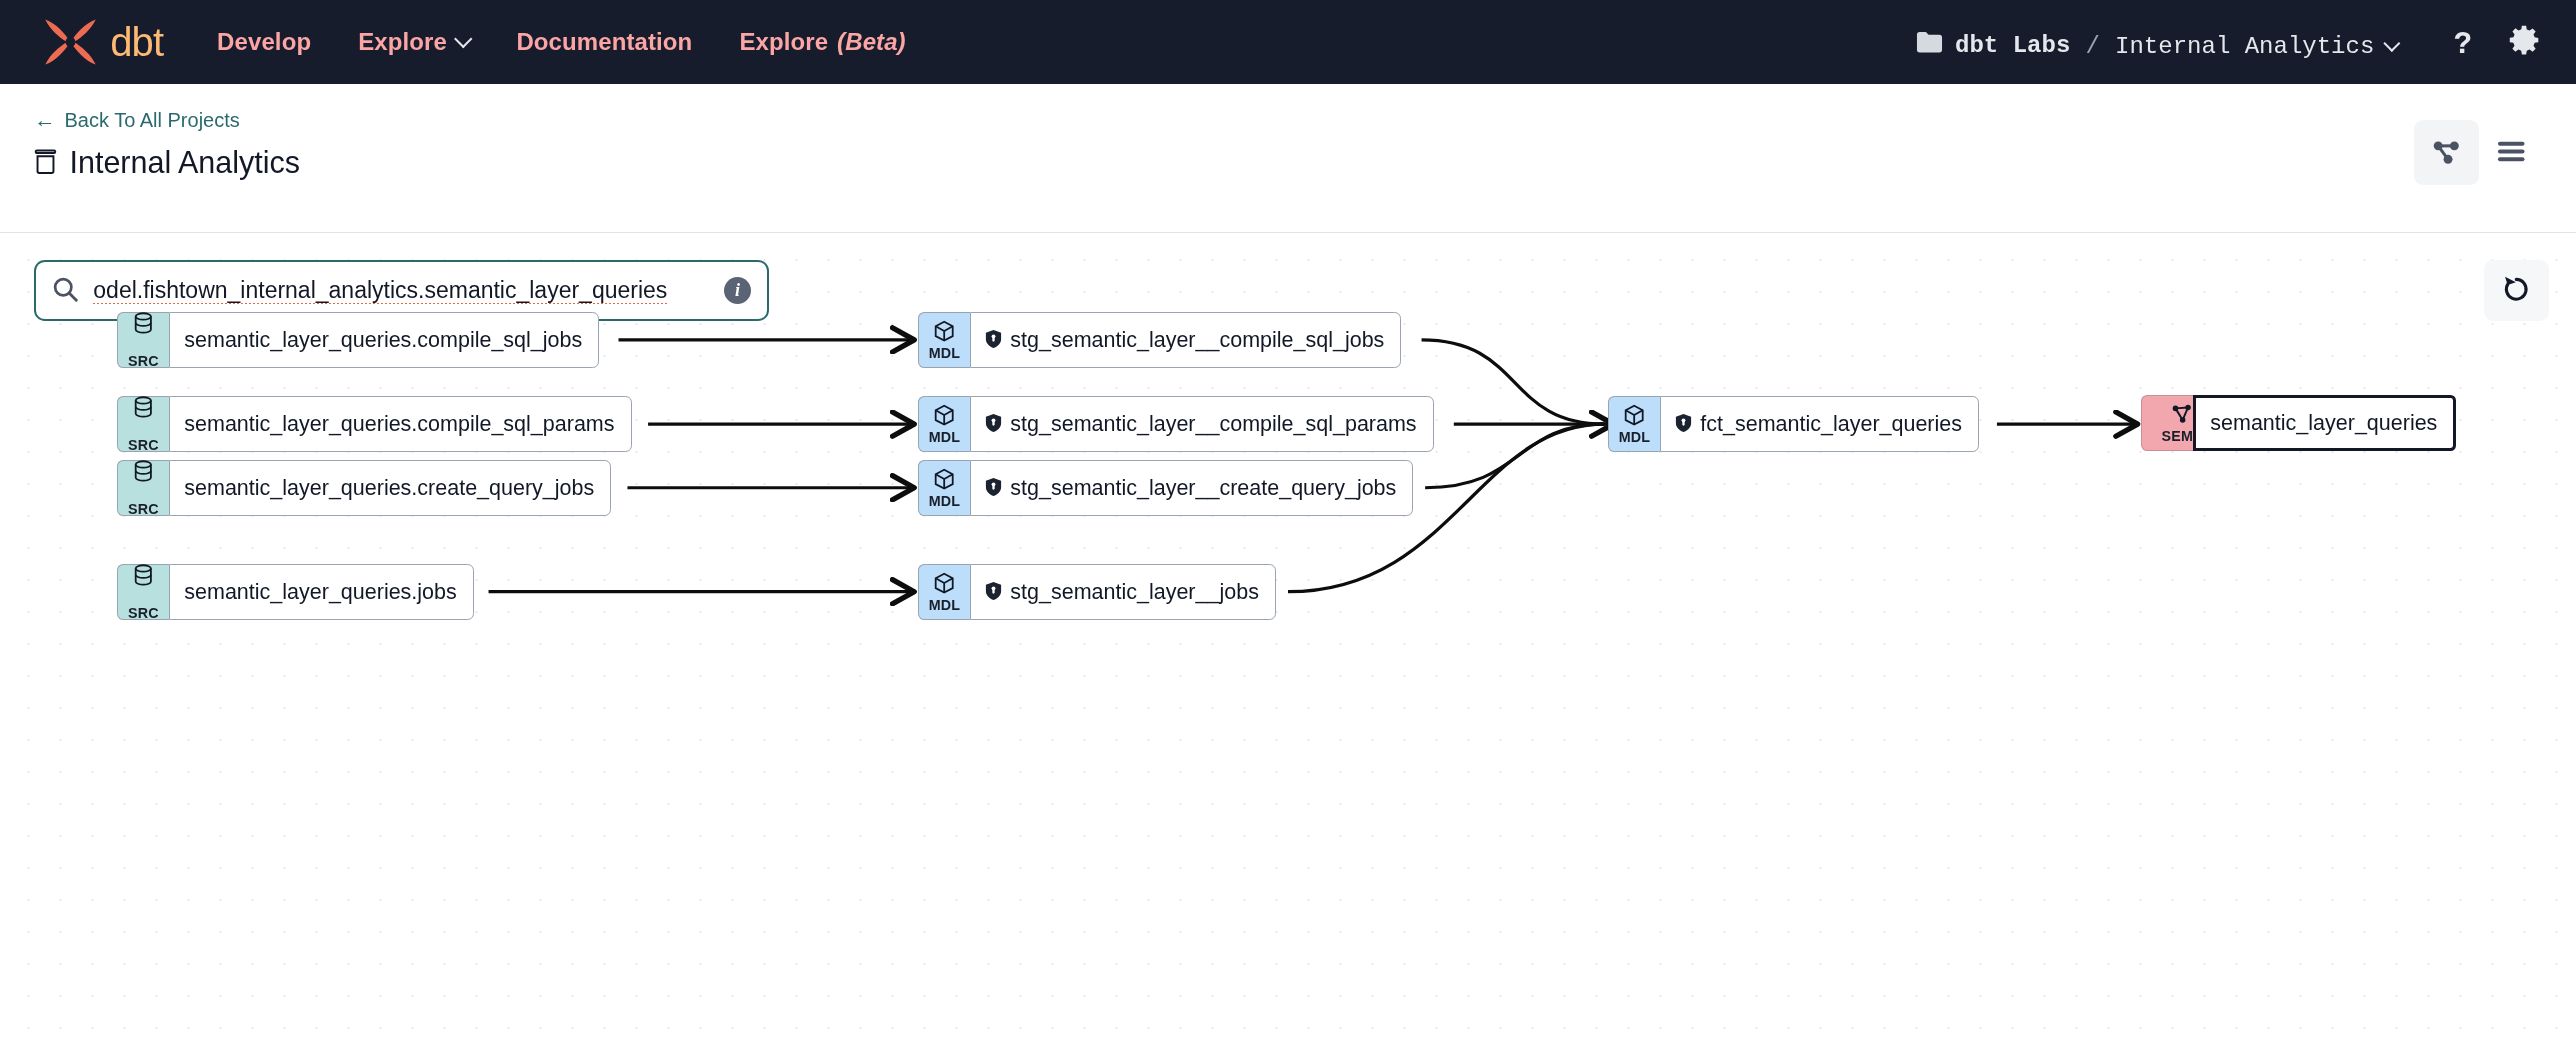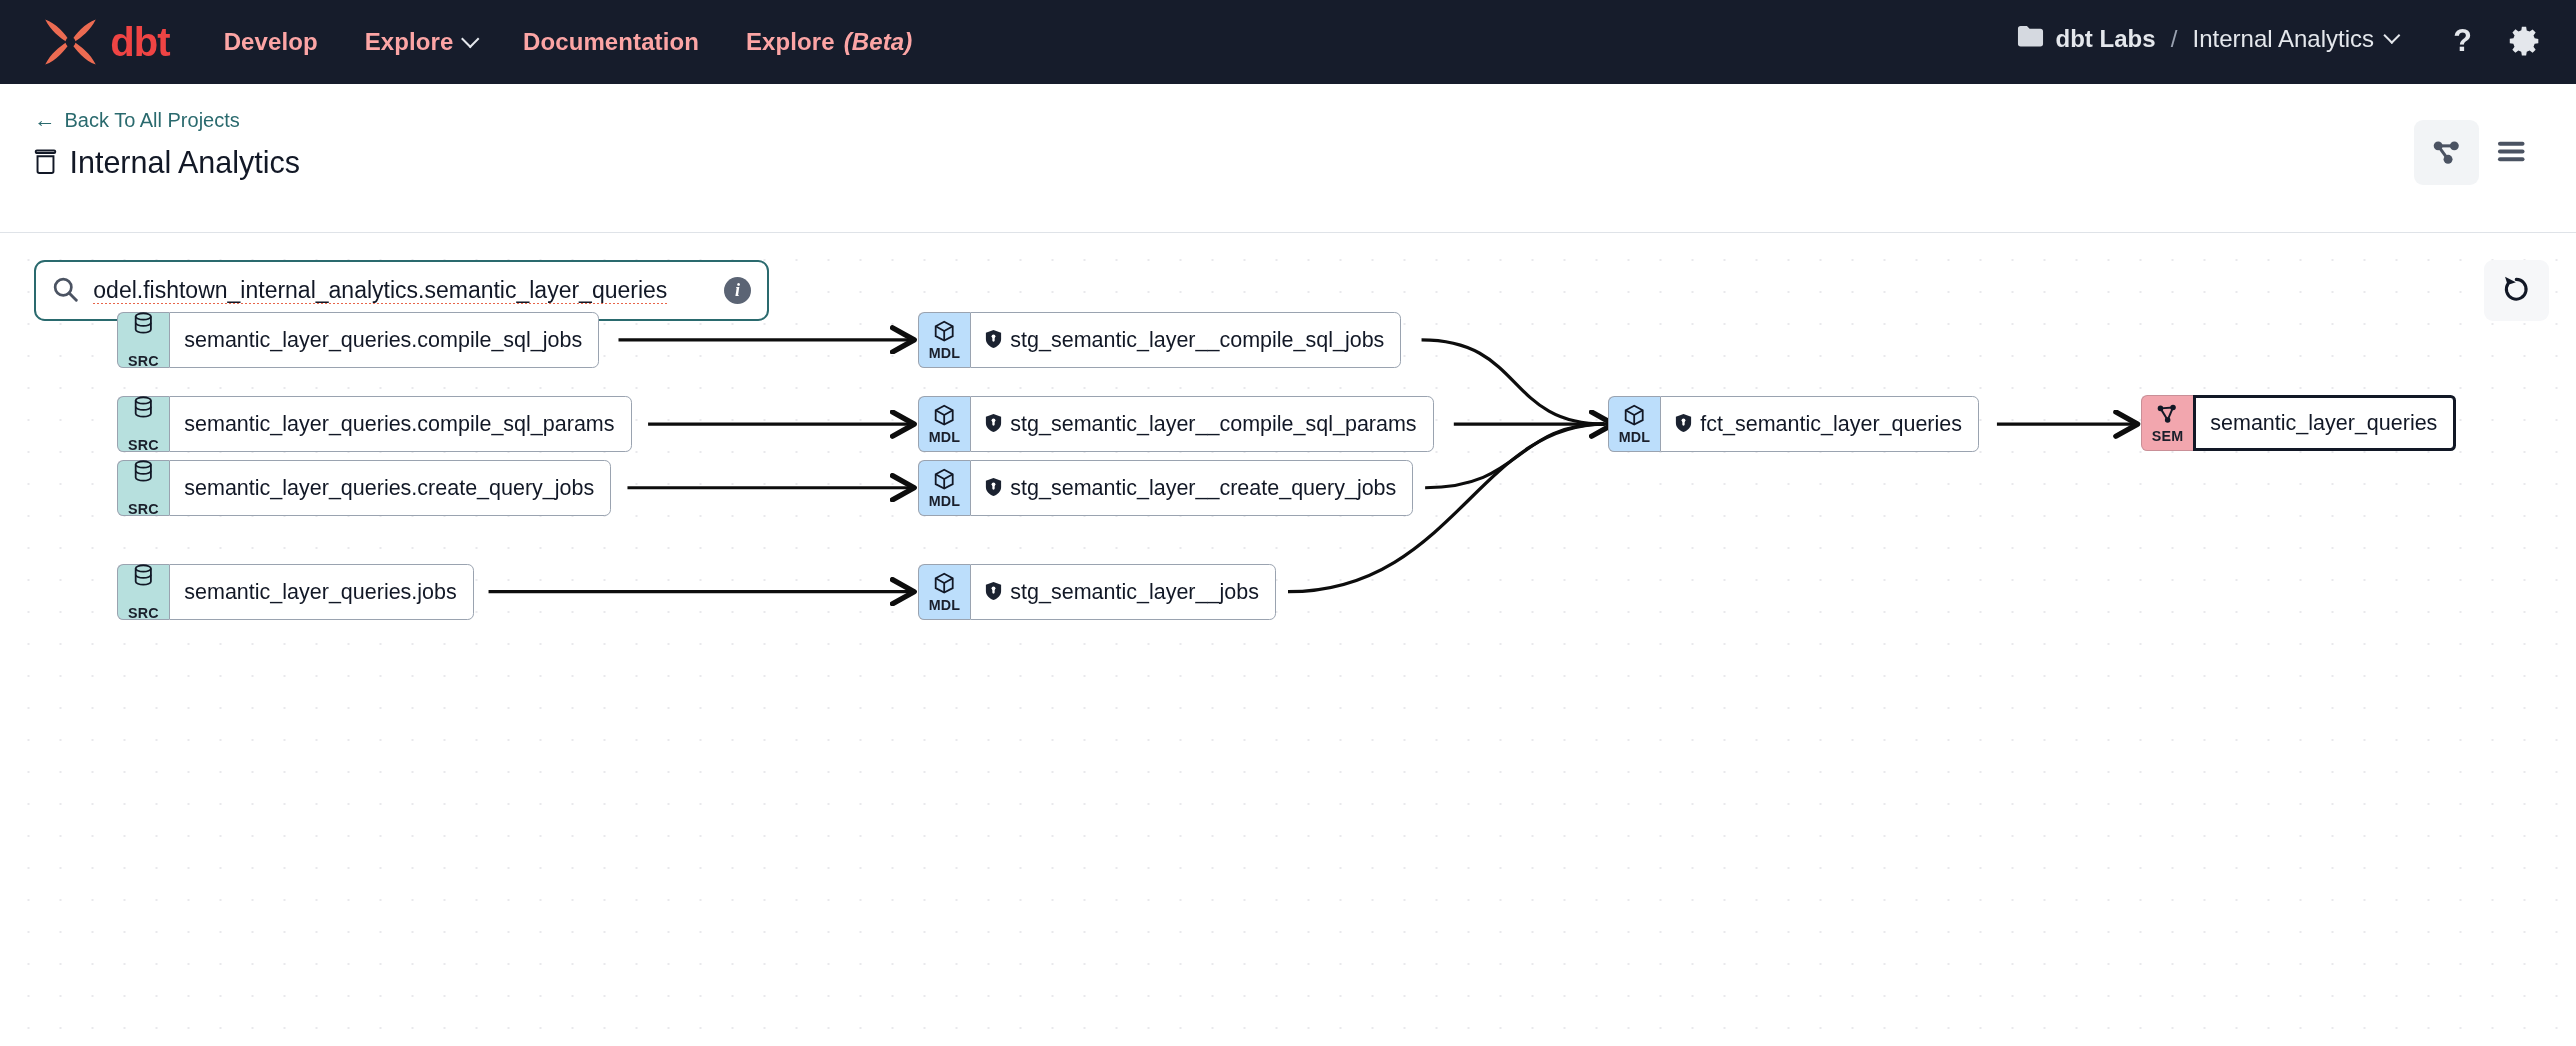--- a/index.html
+++ b/index.html
@@ -38,22 +38,23 @@
     display: inline-block;
     margin-left: 10px;
     width: 12.5px; height: 12.5px;
     border-right: 2.7px solid #e4e7ec;
     border-bottom: 2.7px solid #e4e7ec;
     transform: translateY(-3.6px) rotate(45deg);
   }
   .nav-beta { font-style: italic; font-weight: 700; margin-left: 9px; }
   #nav-right {
     margin-left: auto;
-    display: flex; align-items: flex-start;
+    display: flex; align-items: flex-end;
     margin-right: 36px;
+    font-family: Liberation Mono, monospace;
   }
   #nav-org {
     display: flex; align-items: center;
     color: #e4e7ec; font-size: 24px; font-weight: 700;
     cursor: pointer;
   }
   #folder-icon { margin-right: 11.7px; display: block; }
   .nav-sep { color: #9aa2b1; font-size: 24px; margin: 0 15.2px; font-weight: 400; }
   #nav-project {
     color: #e4e7ec; font-size: 24px; font-weight: 400;
@@ -185,21 +186,21 @@
     border-radius: 0 6.3px 6.3px 0;
     display: flex; align-items: center;
     padding: 0 16px 0 14.3px;
     white-space: nowrap;
   }
   .node-label { font-size: 21.5px; color: #121826; }
   .node-shield { margin-right: 8px; flex: 0 0 auto; display: block; }
 
   .badge-src { background: #b7e0de; gap: 16px; }
   .badge-mdl { background: #bcdefb; }
-  .badge-sem { background: #f2a6ae; }
+  .badge-sem { background: #f2a6ae; align-items: flex-end; }
 
   .lineage-node.selected .node-body {
     border: 3.6px solid #121826;
     border-radius: 0 5.4px 5.4px 0;
   }
   .lineage-node.selected .node-badge {
     border-color: #c98f97;
   }
 </style>
 </head>
@@ -207,21 +208,21 @@
 
 <div id="topnav">
 
   <div id="nav-logo">
     <span>
       <svg width="65" height="56" viewBox="0 0 72 62">
         <path d="M8 6 C20 10 30 22 36 31 C42 22 52 10 64 6 C58 18 48 26 40 31 C48 36 58 44 64 56 C52 52 42 40 36 31 C30 40 20 52 8 56 C14 44 24 36 32 31 C24 26 14 18 8 6 Z" fill="#ec6b52"></path>
         <circle cx="36" cy="31" r="5.5" fill="#161c2b"></circle>
       </svg>
     </span>
-    <span style="color:#ef4444;font-size:40px;font-weight:700;letter-spacing:-0.9px;margin-left:7.2px;">dbt</span>
+    <span style="color:#fdba74;font-size:40px;font-weight:400;letter-spacing:-0.9px;margin-left:7.2px;">dbt</span>
   </div>
 
   <div class="nav-link">
     <span>Develop</span>
   </div>
   <div class="nav-link">
     <span>Explore</span>
     <span class="caret"></span>
   </div>
   <div class="nav-link">

